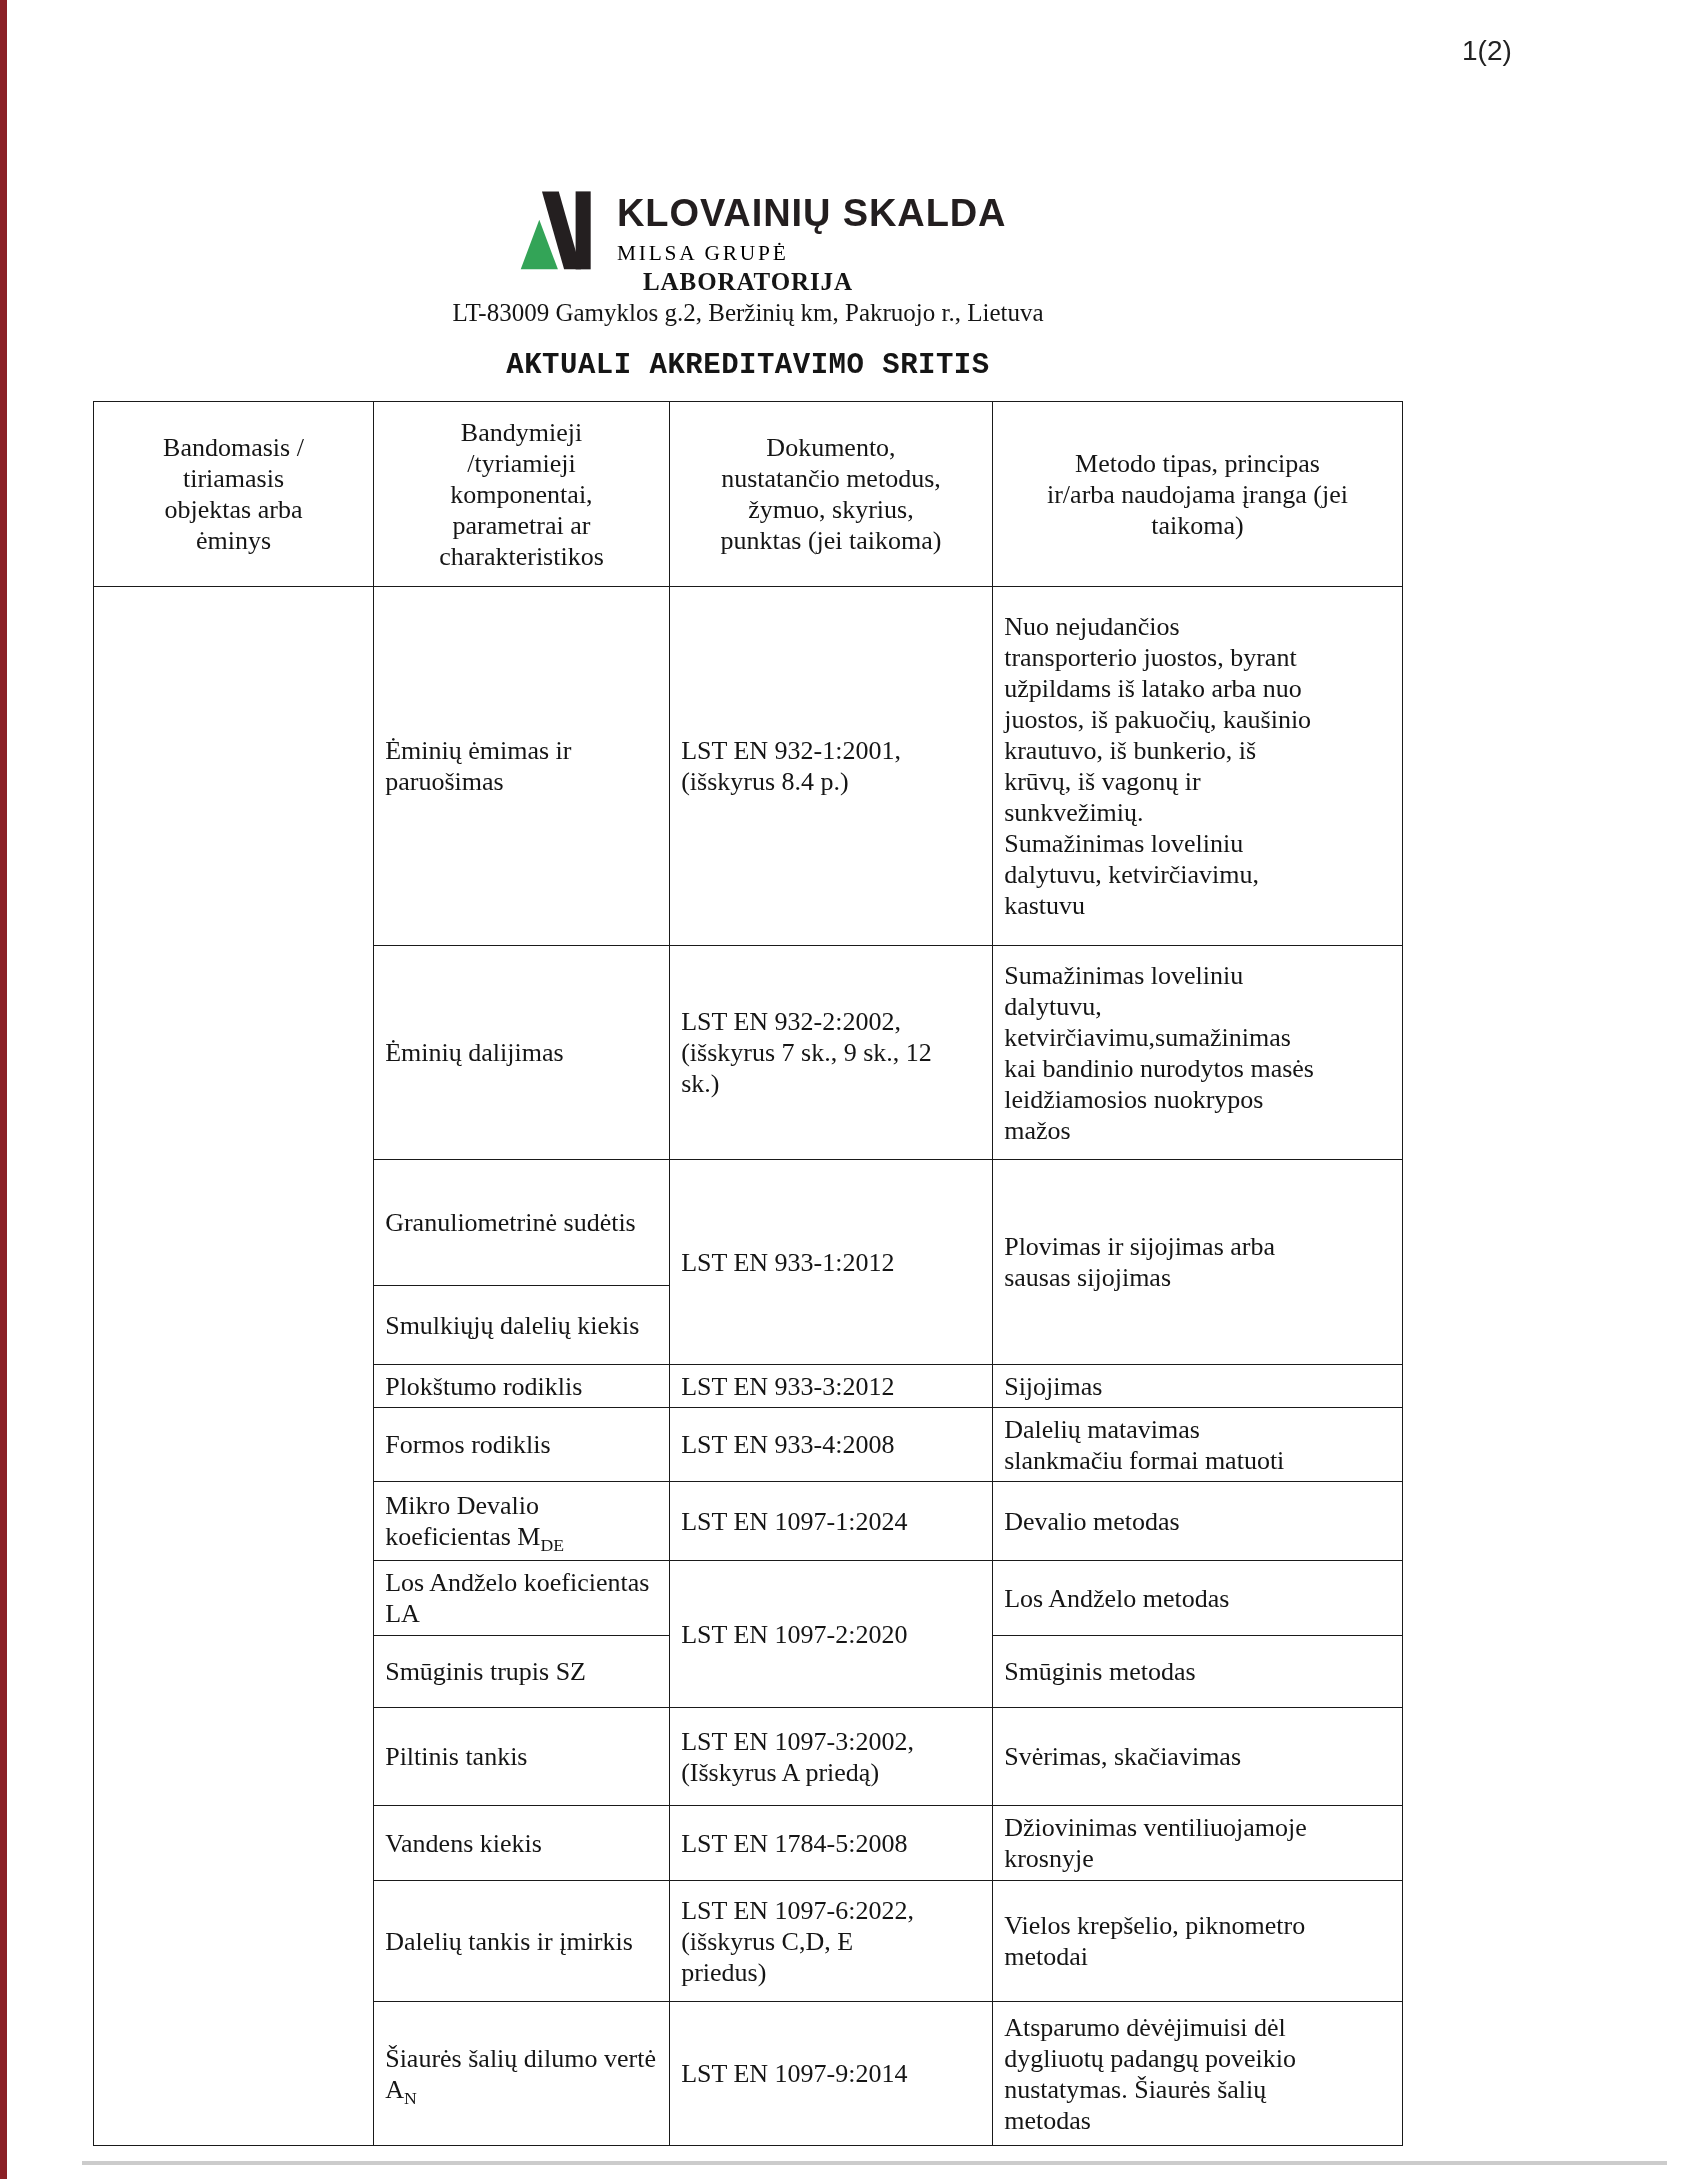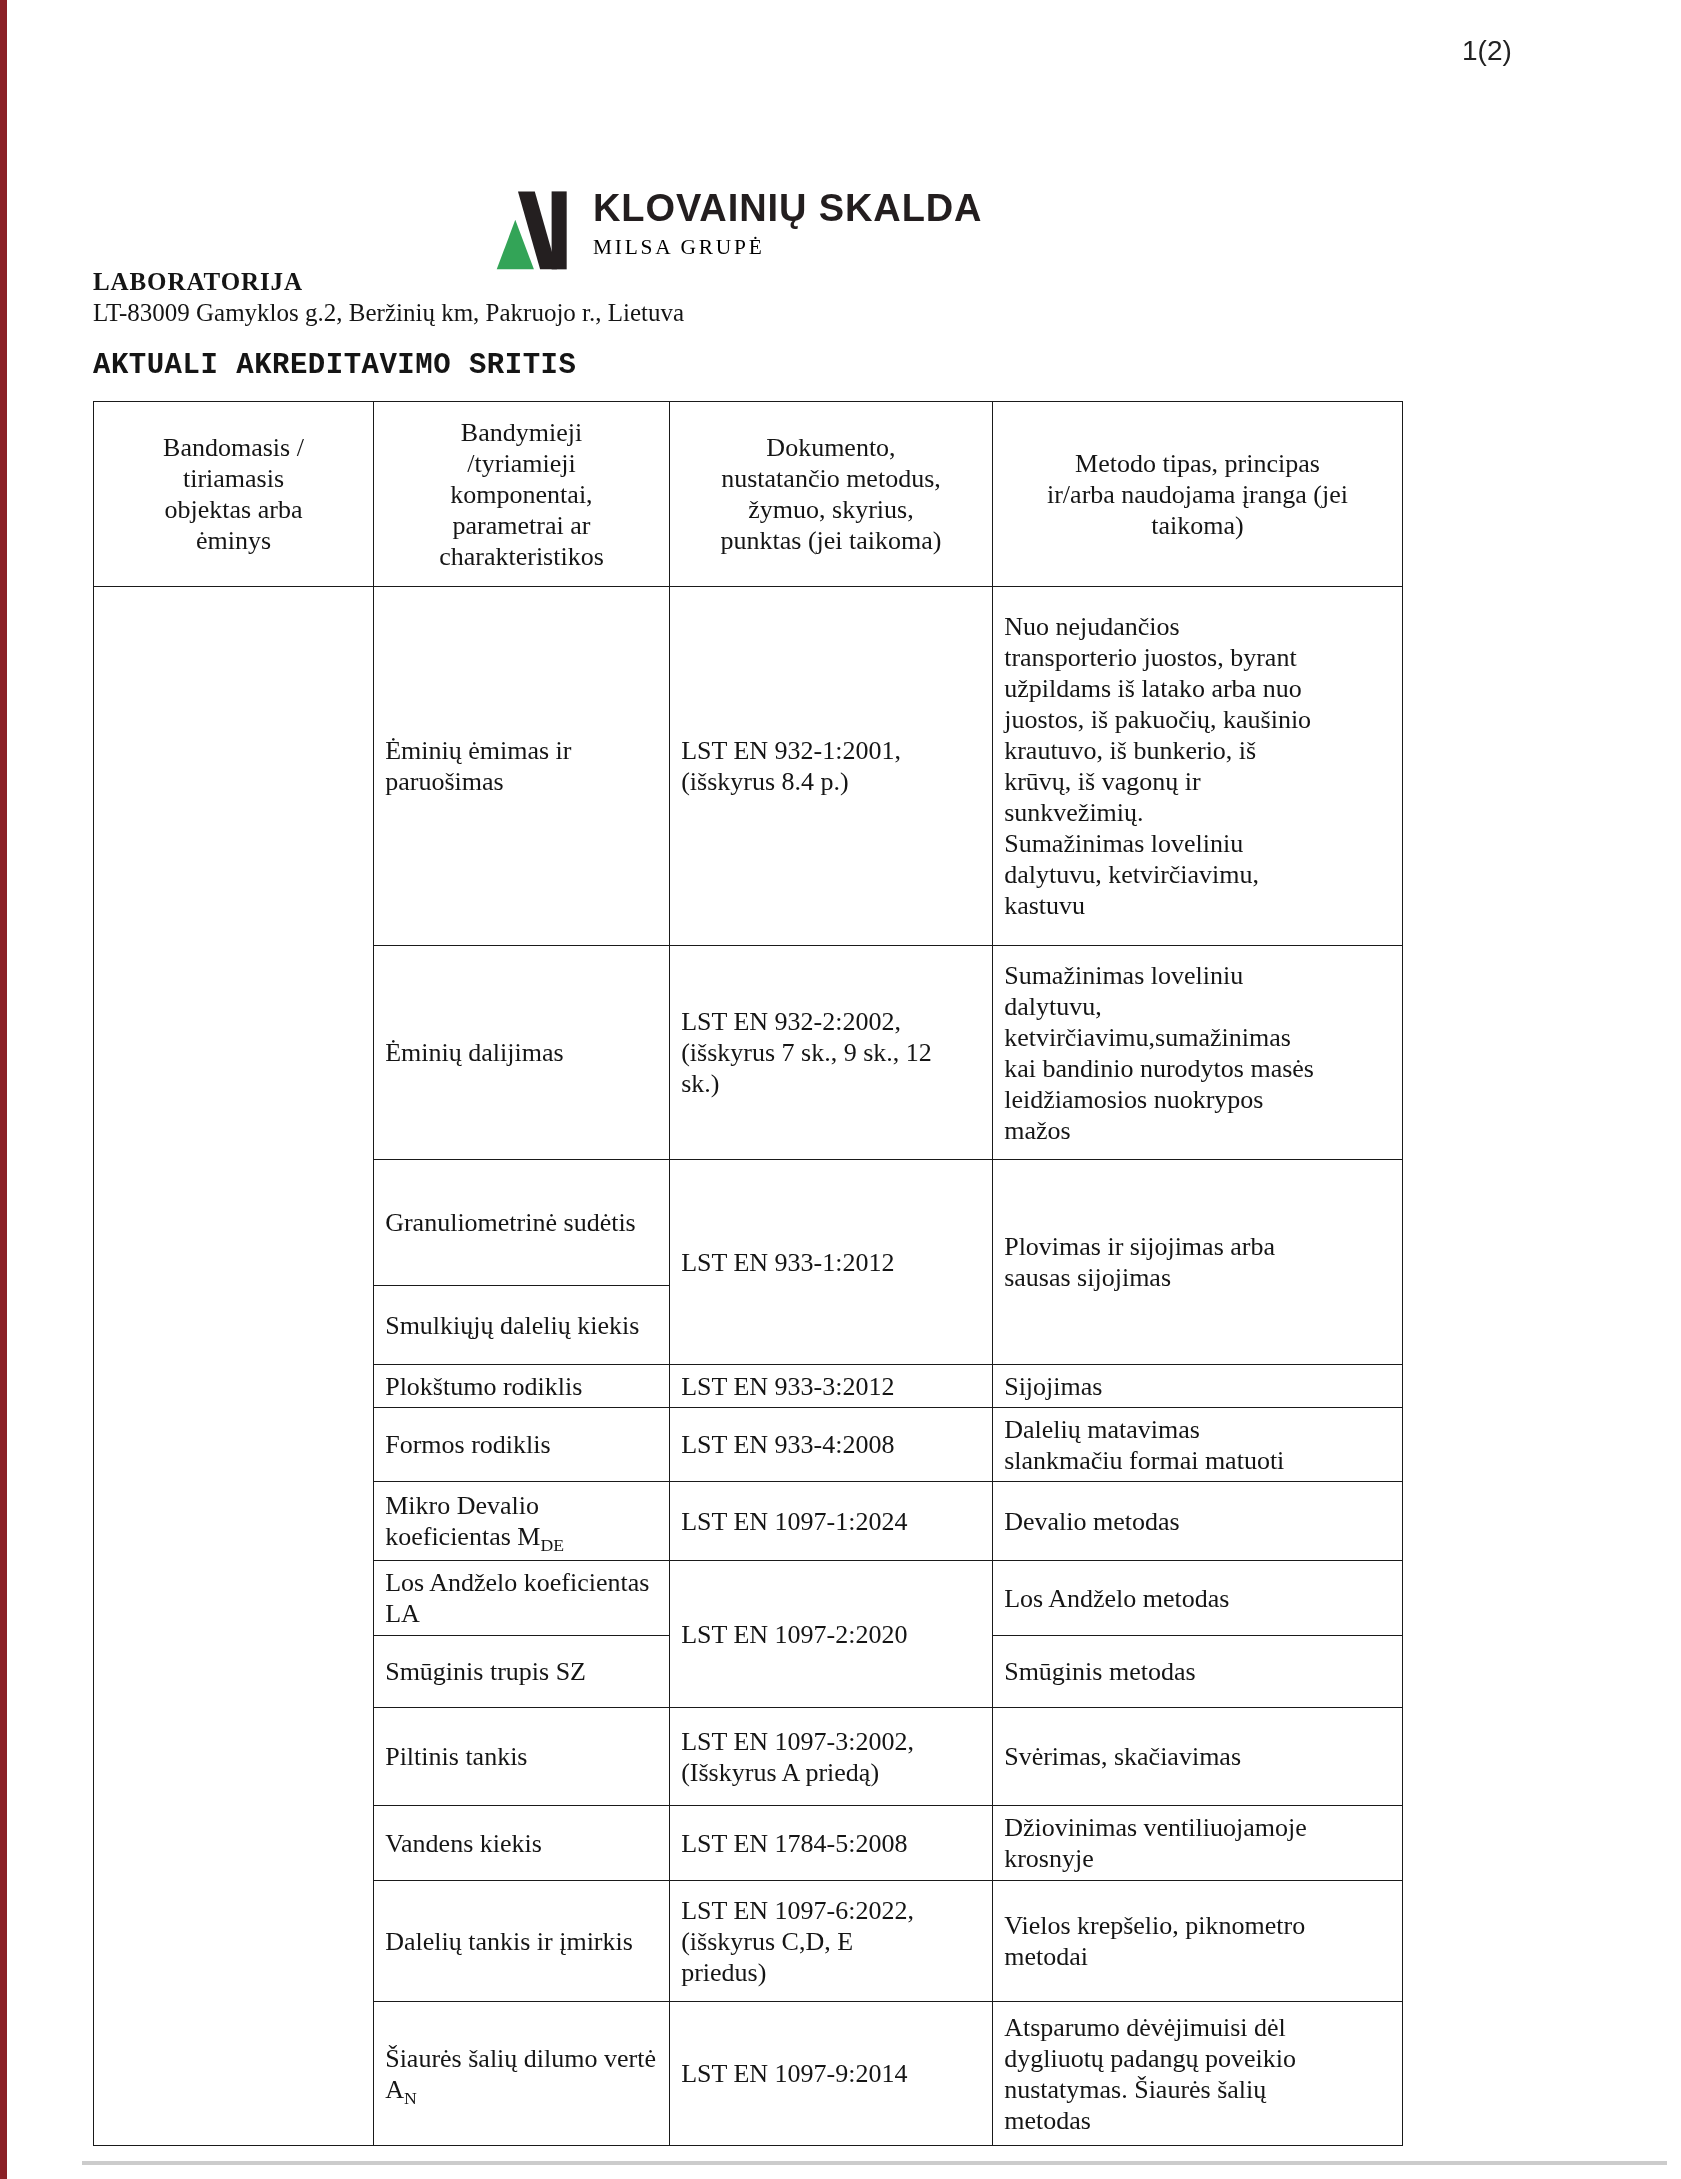--- a/index.html
+++ b/index.html
@@ -26,23 +26,23 @@
   }
   .page-num {
     position: absolute;
     left: 1462px; top: 35px;
     font-family: "Liberation Sans", sans-serif;
     font-size: 28px;
     color: #222;
   }
   .logo {
     position: absolute;
-    left: 494px; top: 179px;
+    left: 518px; top: 179px;
     display: flex;
-    align-items: flex-start;
+    align-items: center;
   }
   .logo-icon { width: 86px; height: 93px; margin-right: 13px; }
   .logo-text { padding-top: 7.5px; }
   .company {
     font-family: "Liberation Sans", sans-serif;
     font-weight: 700;
     font-size: 38px;
     letter-spacing: 0.9px;
     color: #231e1f;
     white-space: nowrap;
@@ -51,20 +51,21 @@
     font-family: Liberation Serif, serif;
     font-size: 21.4px;
     letter-spacing: 2.8px;
     color: #000000;
     margin-top: 5.6px;
   }
   .center-band {
     position: absolute;
     left: 93px;
     width: 1310px;
+    text-align: center;
   }
   .dept {
     top: 268px;
     font-weight: 700;
     font-size: 25px;
     letter-spacing: 0.9px;
   }
   .addr {
     top: 299px;
     font-size: 25px;

